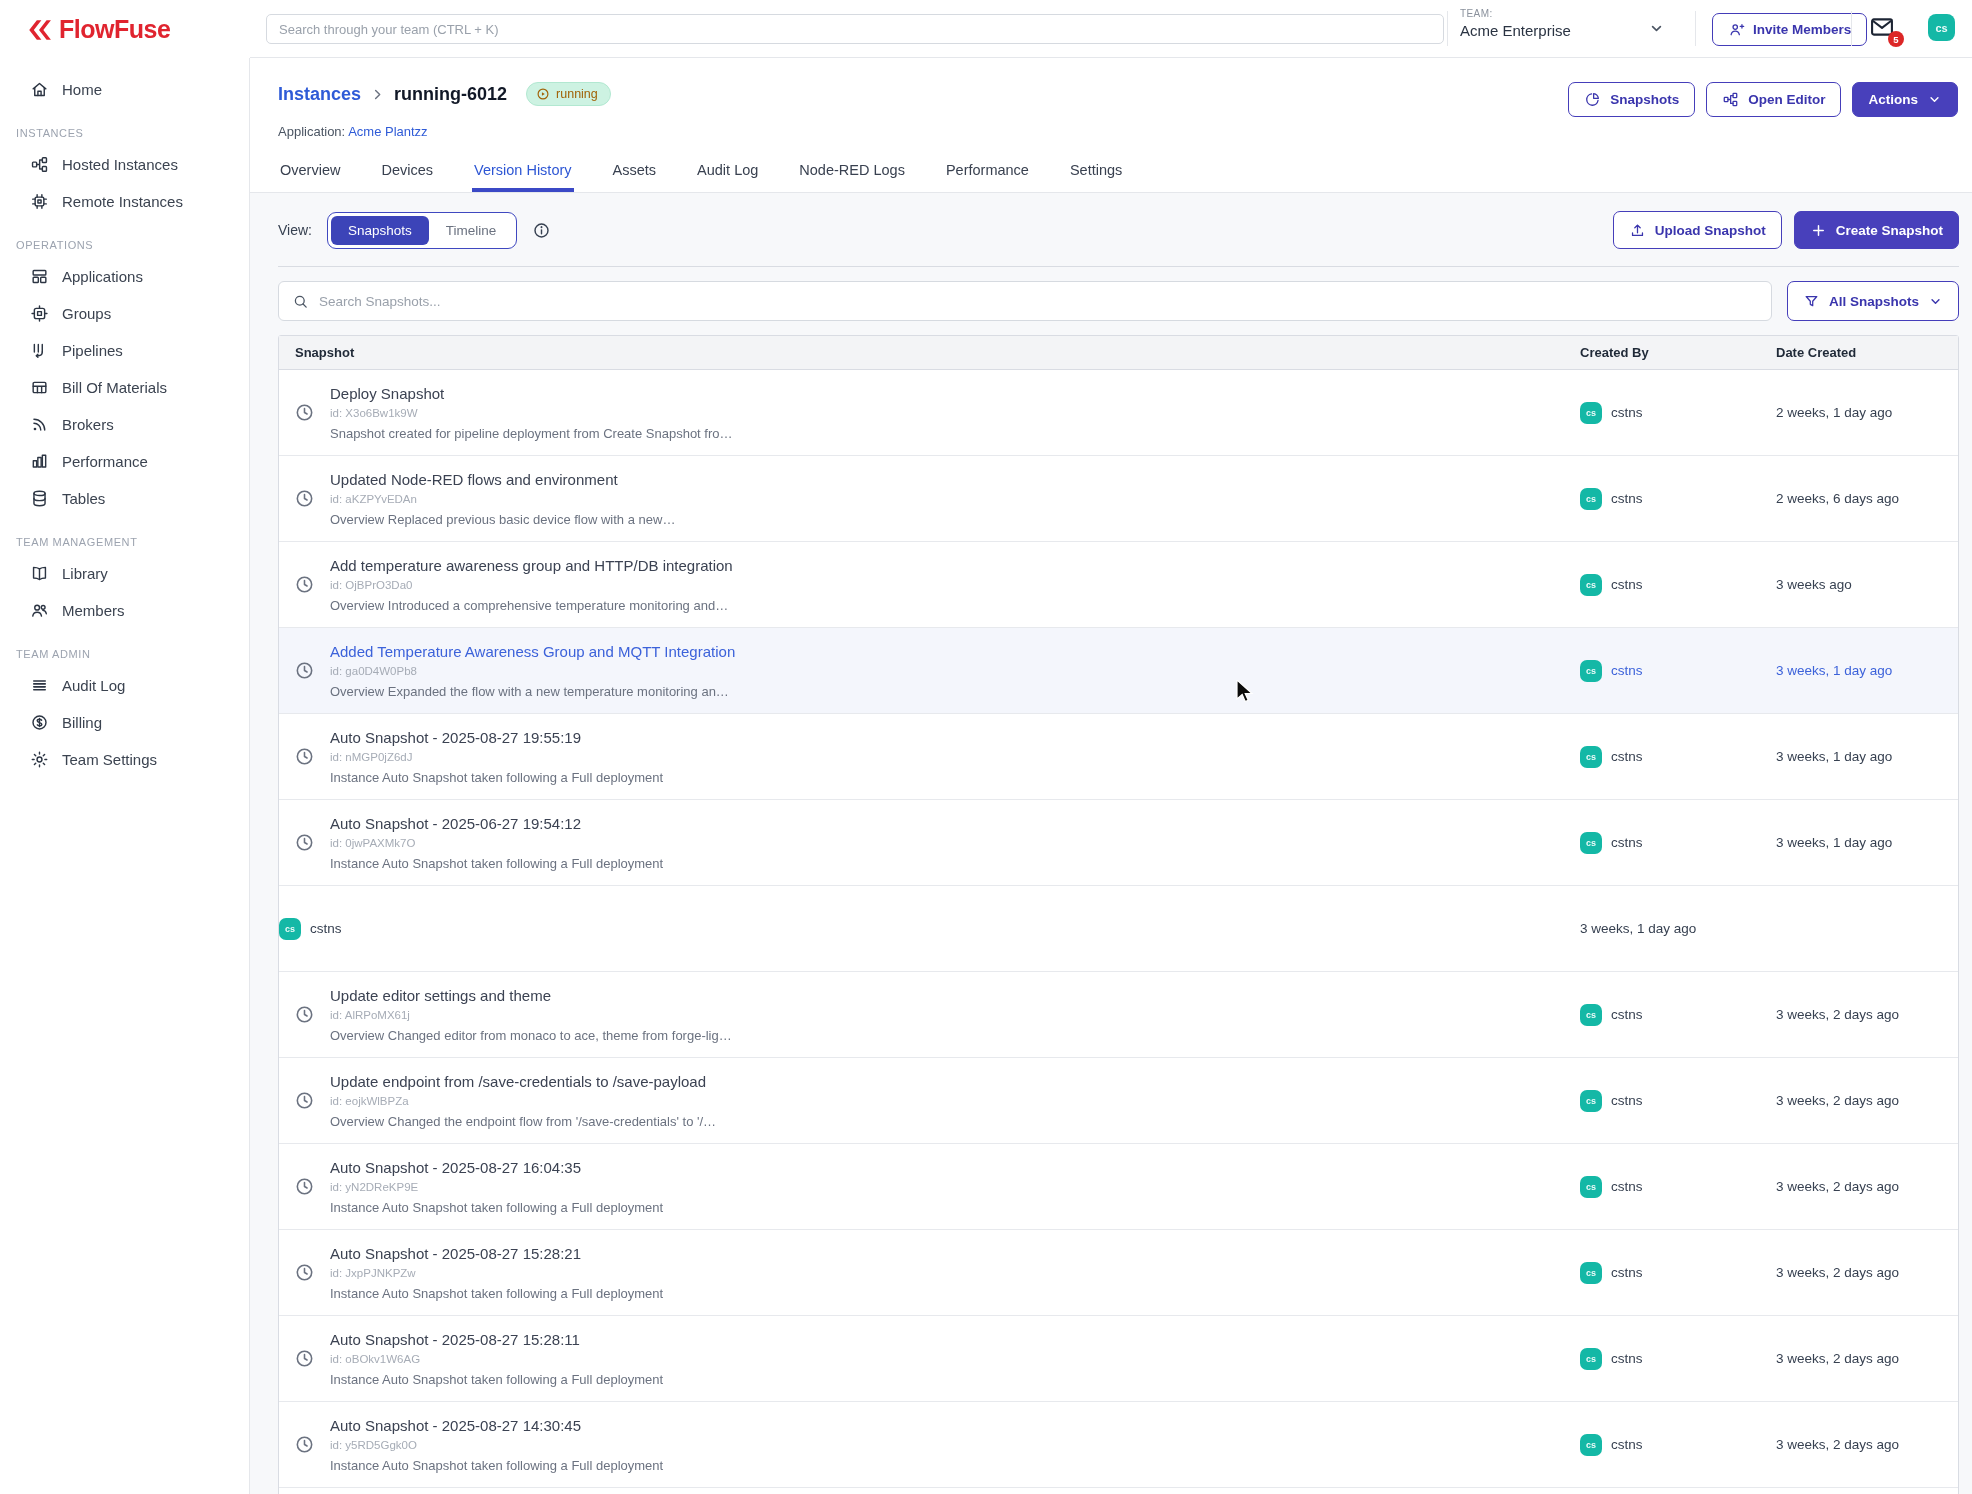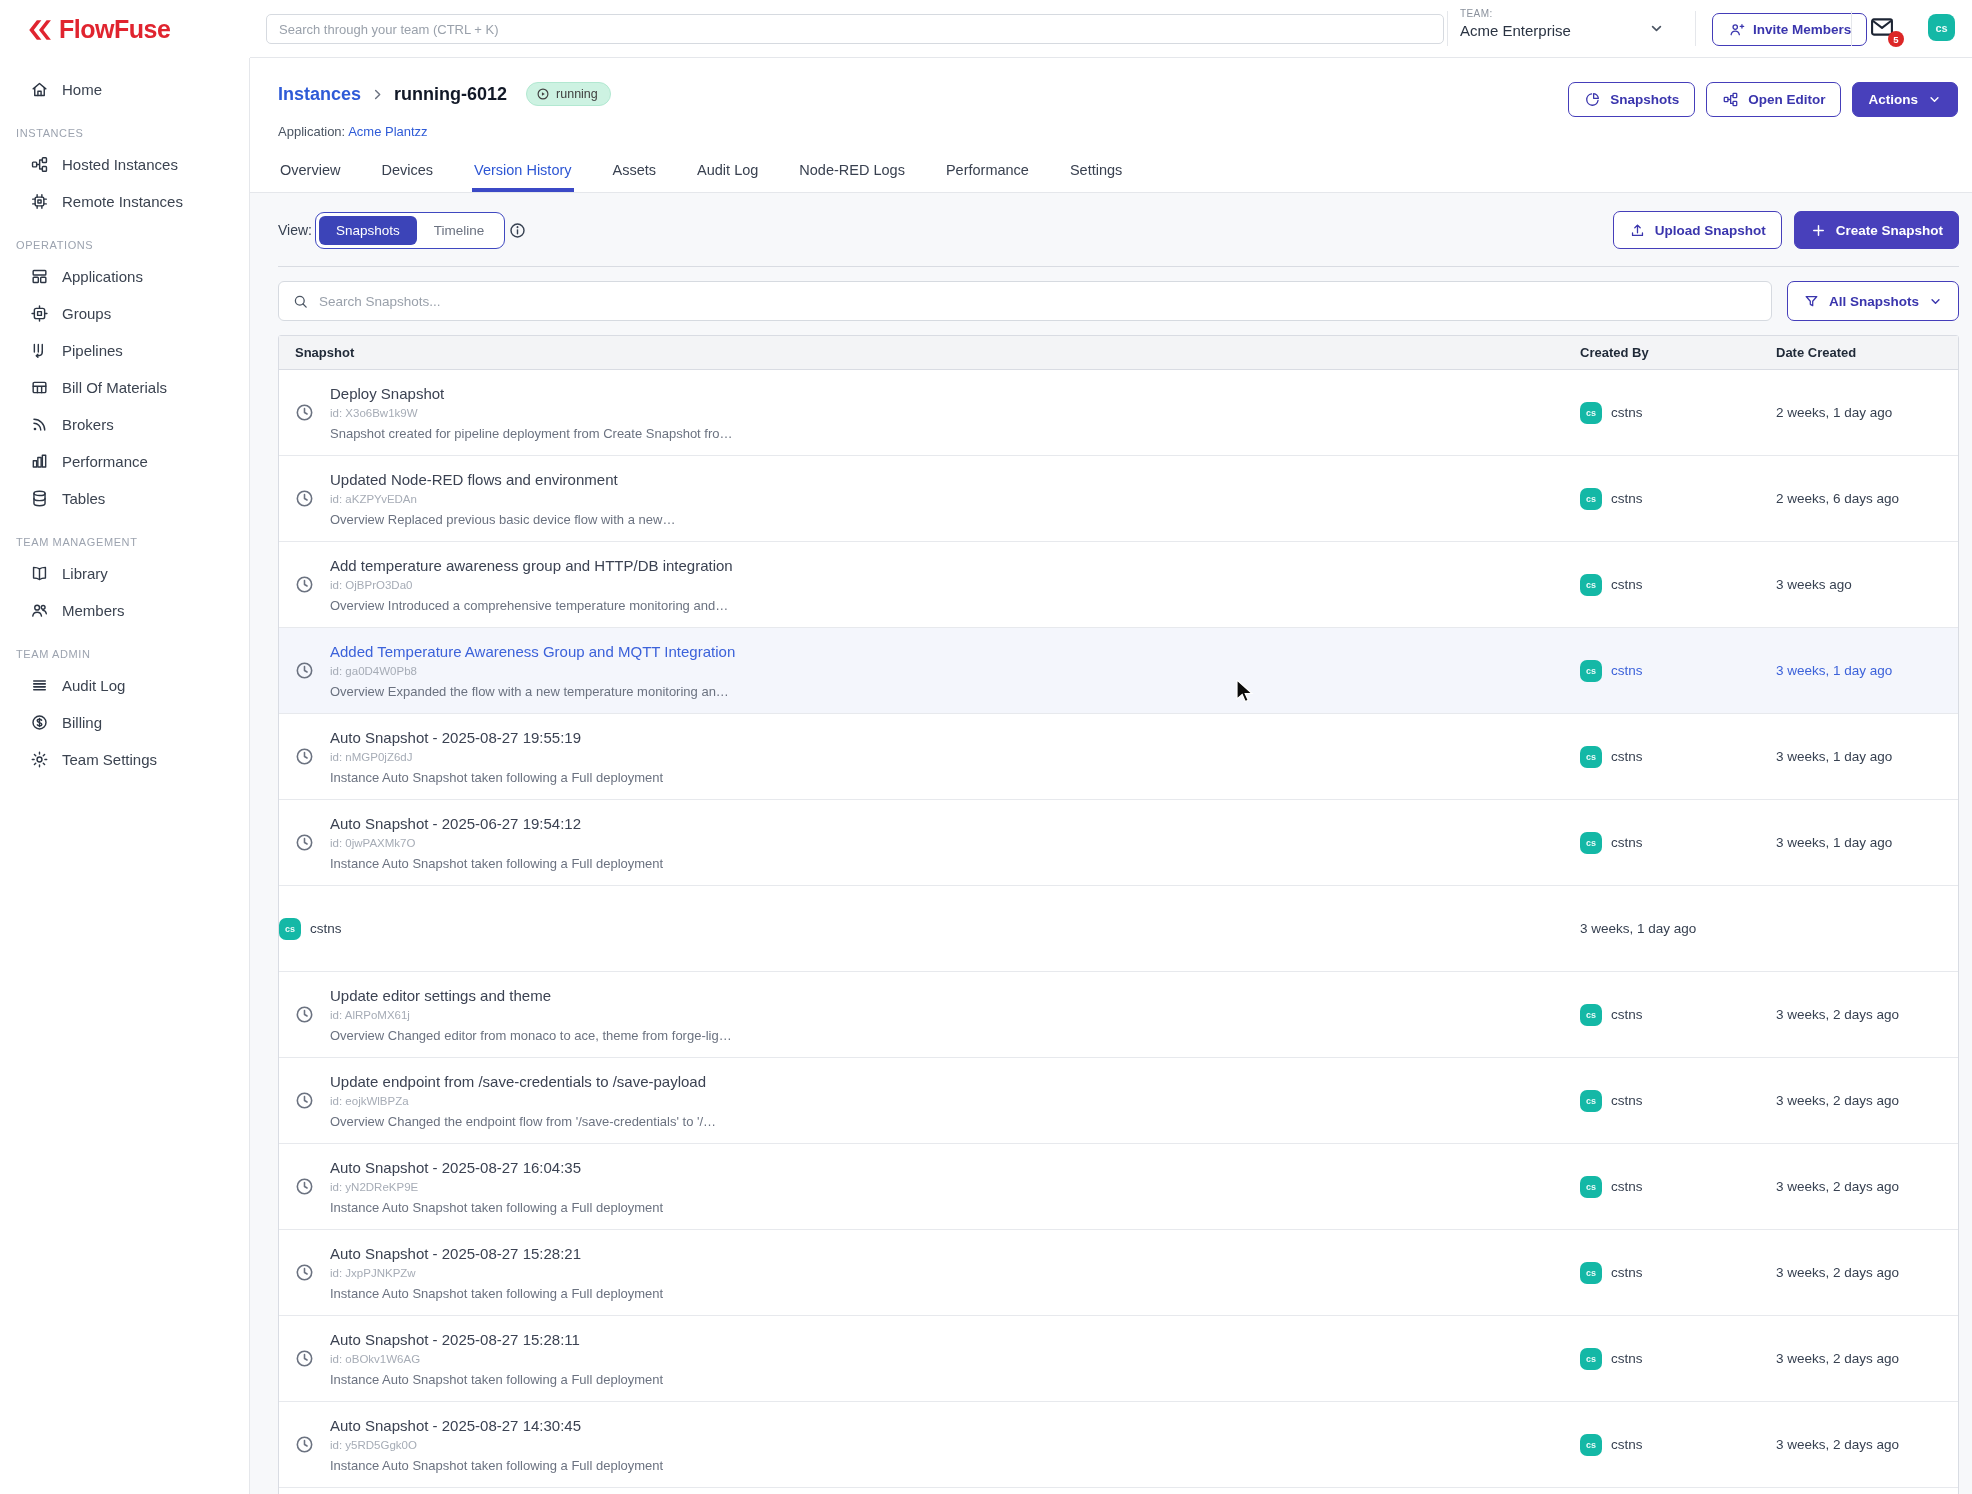--- a/index.html
+++ b/index.html
@@ -45,39 +45,39 @@
 
   
   .main { position:absolute; left:250px; top:58px; right:0; bottom:0; display:flex; flex-direction:column; }
   .page-head { background:#fff; padding:24px 14px 0 28px; border-bottom:1px solid #e5e7eb; }
   .head-row { display:flex; align-items:flex-start; justify-content:space-between; }
   .crumbs { display:flex; align-items:center; gap:9px; font-size:18px; font-weight:bold; }
   .crumb-link { color:#2F5BD7; cursor:pointer; }
   .crumb-sep { width:15px; height:15px; color:#6b7280; }
   .crumb-current { color:#111827; }
   .status-badge { margin-left:10px; display:inline-flex; align-items:flex-end; gap:6px; background:#cdf2e2;
-    border:1px solid #b2e8d1; color:#404040; font-size:12.5px; font-weight:normal;
+    border:1px solid #b2e8d1; color:#a16207; font-size:12.5px; font-weight:normal;
     border-radius:999px; padding:4px 12px 4px 9px; }
   .status-badge .icon { width:14px; height:14px; }
   .head-buttons { display:flex; gap:11px; }
   .btn { height:35px; border-radius:7px; font-size:13.5px; font-weight:bold; display:inline-flex;
     align-items:center; gap:9px; padding:0 15px; cursor:pointer; font-family:"Liberation Sans",sans-serif; }
   .btn .icon { width:17px; height:17px; }
   .btn-outline { background:#fff; border:1px solid #453eba; color:#3a35ad; }
   .btn-primary { background:#4840bb; border:1px solid #4840bb; color:#fff; }
   .app-line { margin-top:7px; font-size:13px; color:#4b5563; }
   .app-link { color:#2F5BD7; cursor:pointer; }
   .tabs { display:flex; gap:37px; margin-top:17px; }
   .tab { font-size:14.5px; color:#394150; padding:6px 2px 14px; cursor:pointer; }
   .tab.active { color:#2d56d4; padding-bottom:10px; border-bottom:4px solid #3b49c6; }
 
   .content { flex:1; background:#f7f8fa; padding:18px 13px 0 28px; overflow:hidden; }
   .view-row { display:flex; align-items:center; justify-content:space-between; padding-bottom:17px;
     border-bottom:1px solid #d9dce2; }
-  .view-left { display:flex; align-items:center; gap:3px; }
+  .view-left { display:flex; align-items:center; gap:15px; }
   .view-label { font-size:14px; color:#374151; }
   .segmented { display:flex; border:1px solid #3f48c0; border-radius:9px; background:#fff; padding:3px; }
   .seg { padding:7px 17px; font-size:13.5px; border-radius:6px; color:#6b7280; cursor:pointer; }
   .seg.active { background:#3c44b8; color:#fff; }
   .info-icon { width:19px; height:19px; color:#374151; cursor:pointer; }
   .view-buttons { display:flex; gap:12px; }
   .btn-lg { height:38px; }
 
   .search-row { margin-top:14px; display:flex; gap:15px; }
   .search-box { flex:1; display:flex; align-items:center; gap:10px; background:#fff;

